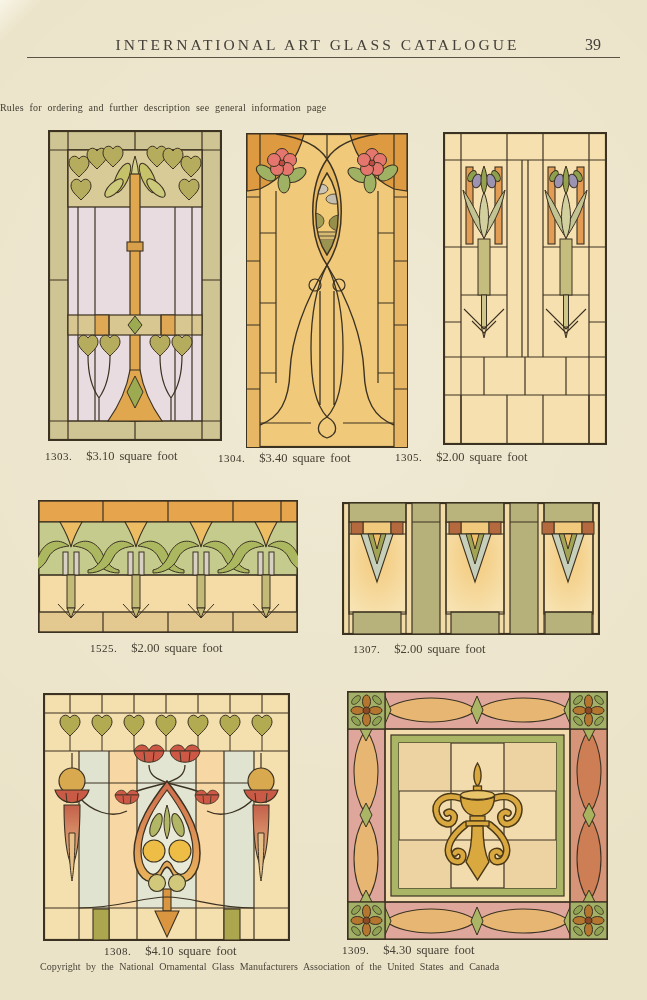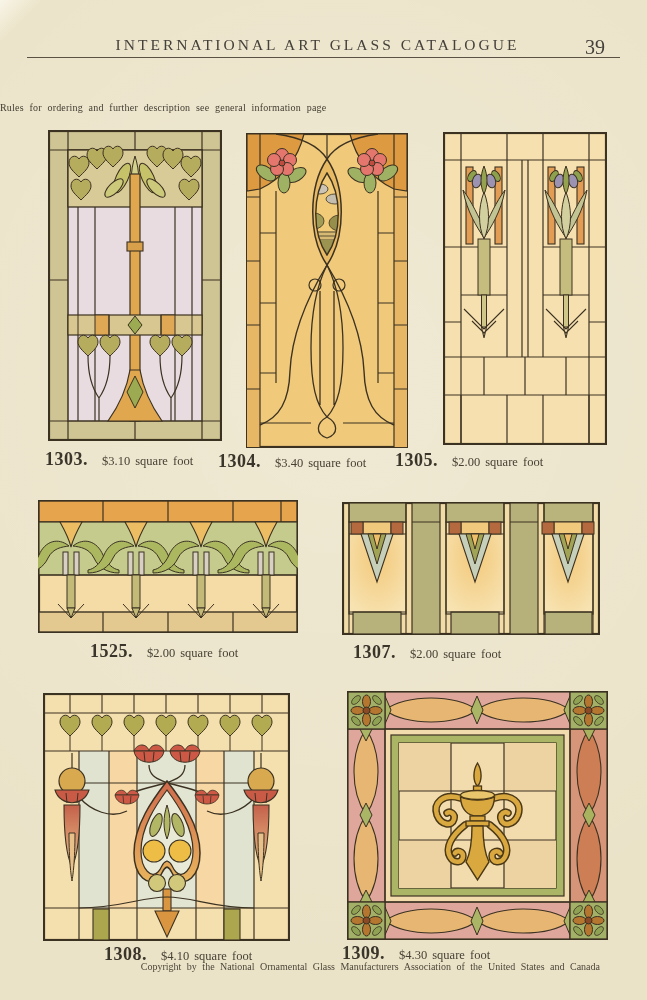--- a/index.html
+++ b/index.html
@@ -5,42 +5,42 @@
   html,body{margin:0;padding:0;background:#d8d0b6;}
   .page{position:relative;width:647px;height:1000px;overflow:hidden;
     font-family:"Liberation Serif", serif; color:#3f3a30;
     background:
       radial-gradient(130% 95% at 50% 38%, rgba(255,255,255,.22), rgba(0,0,0,0) 62%),
       linear-gradient(135deg,#f9f5e7 0%, rgba(249,245,231,0) 2.6%),
       linear-gradient(to left, rgba(130,100,55,.10), rgba(0,0,0,0) 3%),
       #ebe3c8; padding-left: 28px;}
   .hdr-title{position:absolute;top:36px;left:0;right:40px;text-align:center;
     font-size:15.5px;letter-spacing:3px;color:#44403a;white-space:nowrap;}
-  .hdr-num{position:absolute;top:36px;left:585px;font-size:20px;color:#44403a;}
+  .hdr-num{position:absolute;top:36px;left:585px;font-size:16px;color:#44403a;}
   .rule{position:absolute;top:57px;left:27px;width:593px;height:1px;background:#5a5245;}
   .sec-title{position:absolute;top:73px;left:0;right:0;text-align:center;
     font-size:22.5px;letter-spacing:2px;color:#35312a;}
   .sec-sub{position:absolute;top:102px;left:0;right:0;text-align:left;
     font-size:10px;letter-spacing:.2px;word-spacing:3px;color:#423d32;}
   figure.panel{position:absolute;margin:0;}
   figure.panel svg{display:block;width:100%;height:100%;}
   .p1303{left:48px;top:130px;width:174px;height:311px}
   .p1304{left:246px;top:133px;width:162px;height:315px}
   .p1305{left:443px;top:132px;width:164px;height:313px}
   .p1306{left:38px;top:500px;width:260px;height:133px}
   .p1307{left:342px;top:502px;width:258px;height:133px}
   .p1308{left:43px;top:693px;width:247px;height:248px}
   .p1309{left:347px;top:691px;width:261px;height:249px}
   .caption{position:absolute;white-space:nowrap;color:#3a352b;font-size:12.5px;}
-  .caption .num{font-weight:bold;font-size:18px;letter-spacing:.5px;}
+  .caption .num{font-weight:normal;font-size:11px;letter-spacing:.5px;}
   .caption .price{margin-left:14px;word-spacing:2px;color:#474134;margin-top:42px;}
   .c1303{left:45px;top:449px}.c1304{left:218px;top:451px}.c1305{left:395px;top:450px}
   .c1306{left:90px;top:641px}.c1307{left:353px;top:642px}
   .c1308{left:104px;top:944px}.c1309{left:342px;top:943px}
-  .footer{position:absolute;top:961px;left:40px;width:560px;text-align:right;
+  .footer{position:absolute;top:961px;left:40px;width:560px;text-align:left;
     font-size:10px;word-spacing:3px;color:#4c463a;}
 </style>
 </head>
 <body>
 
 <div class="page">
 
   <svg width="0" height="0" style="position:absolute" aria-hidden="true">
     <defs>
       <path id="leaf-heart" d="M0,10 C-5,5 -10,1 -10,-4 C-10,-11 -3,-13 0,-8 C3,-13 10,-11 10,-4 C10,1 5,5 0,10 Z"></path>

